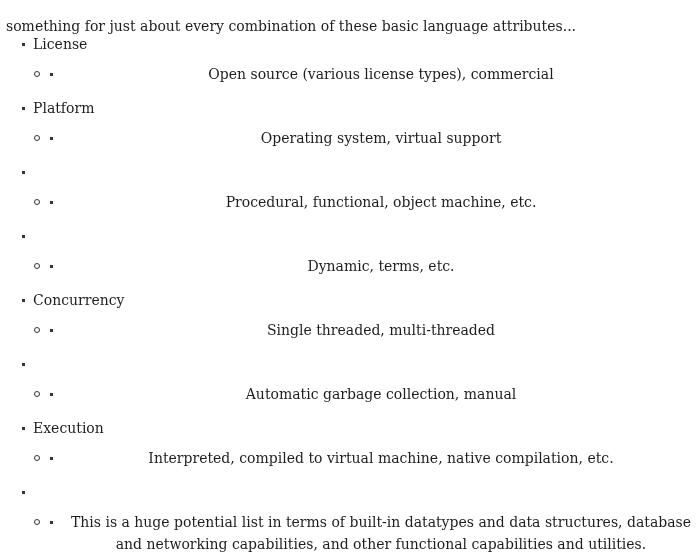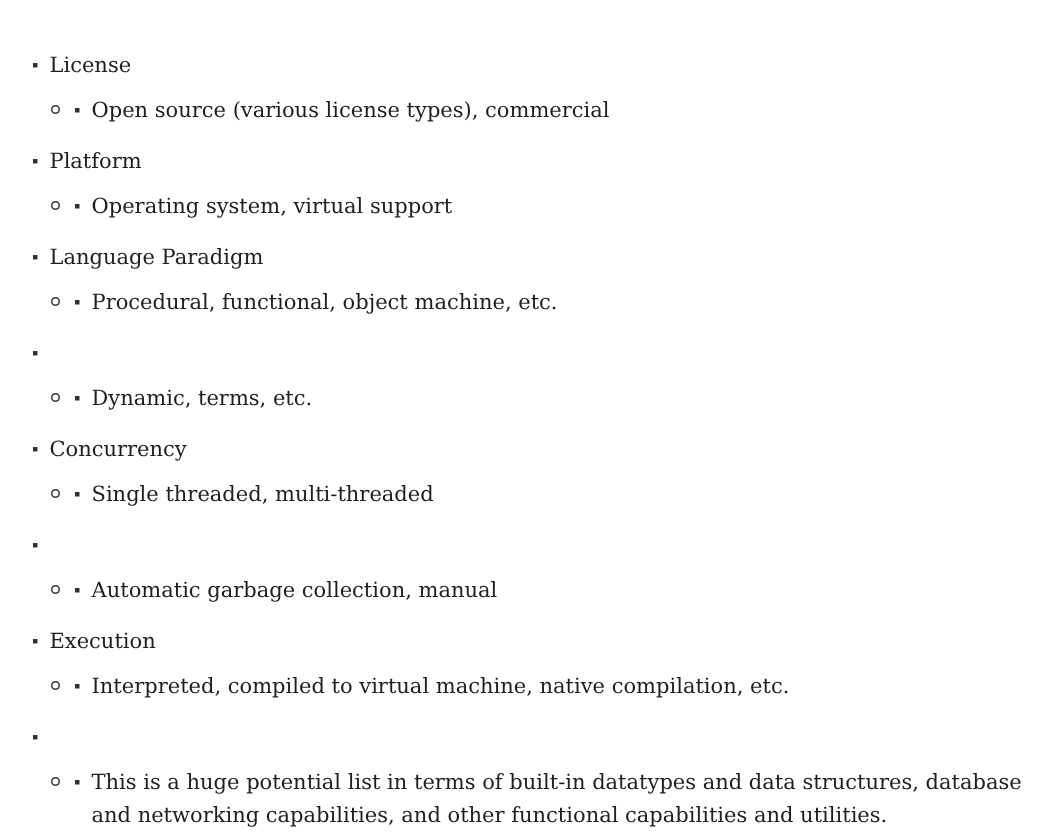--- a/index.html
+++ b/index.html
@@ -6,40 +6,41 @@
   body{width:700px;height:560px;overflow:hidden;position:relative;font-family:"DejaVu Serif","Liberation Serif",serif;color:#1e1e1e;font-size:14px;}
   .intro{position:absolute;left:6px;top:-13px;white-space:nowrap;line-height:26px;}
   .intro .top{display:block;}
   ul.outer{position:absolute;left:0;top:31px;margin:0;padding:0;list-style:none;}
   .item{height:64px;position:relative;}
   .head{position:absolute;left:22px;top:0;line-height:26px;white-space:nowrap;}
   .sq{display:inline-block;width:3px;height:3px;background:#333;vertical-align:middle;margin-right:8px;position:relative;top:-1px;}
   .link{color:#1e1e1e;cursor:pointer;}
   .sub{position:absolute;left:34px;top:32px;line-height:22px;white-space:nowrap;}
   .circ{display:inline-block;width:4px;height:4px;border:1px solid #333;border-radius:50%;vertical-align:middle;margin-right:10px;position:relative;top:-1px;}
-  .subtext{display:inline-block;vertical-align:top;white-space:normal;width:640px;}
+  .subtext{display:inline-block;vertical-align:top;white-space:normal;width:640px;text-align:center;}
 </style>
 </head>
 <body>
 
 <div class="intro">
   <span class="top">&nbsp;</span>
+  <span>something for just about every combination of these basic language attributes...</span>
 </div>
 
 <ul class="outer">
   <li class="item">
     <div class="head"><span class="sq"></span><a class="link">License</a></div>
     <div class="sub"><span class="circ"></span><span class="sq"></span><span class="subtext">Open source (various license types), commercial</span></div>
   </li>
   <li class="item">
     <div class="head"><span class="sq"></span><a class="link">Platform</a></div>
     <div class="sub"><span class="circ"></span><span class="sq"></span><span class="subtext">Operating system, virtual support</span></div>
   </li>
   <li class="item">
-    <div class="head"><span class="sq"></span><a class="link">Language Paradigm</a></div>
+    <div class="head"><span class="sq"></span></div>
     <div class="sub"><span class="circ"></span><span class="sq"></span><span class="subtext">Procedural, functional, object machine, etc.</span></div>
   </li>
   <li class="item">
     <div class="head"><span class="sq"></span></div>
     <div class="sub"><span class="circ"></span><span class="sq"></span><span class="subtext">Dynamic, terms, etc.</span></div>
   </li>
   <li class="item">
     <div class="head"><span class="sq"></span><a class="link">Concurrency</a></div>
     <div class="sub"><span class="circ"></span><span class="sq"></span><span class="subtext">Single threaded, multi-threaded</span></div>
   </li>

